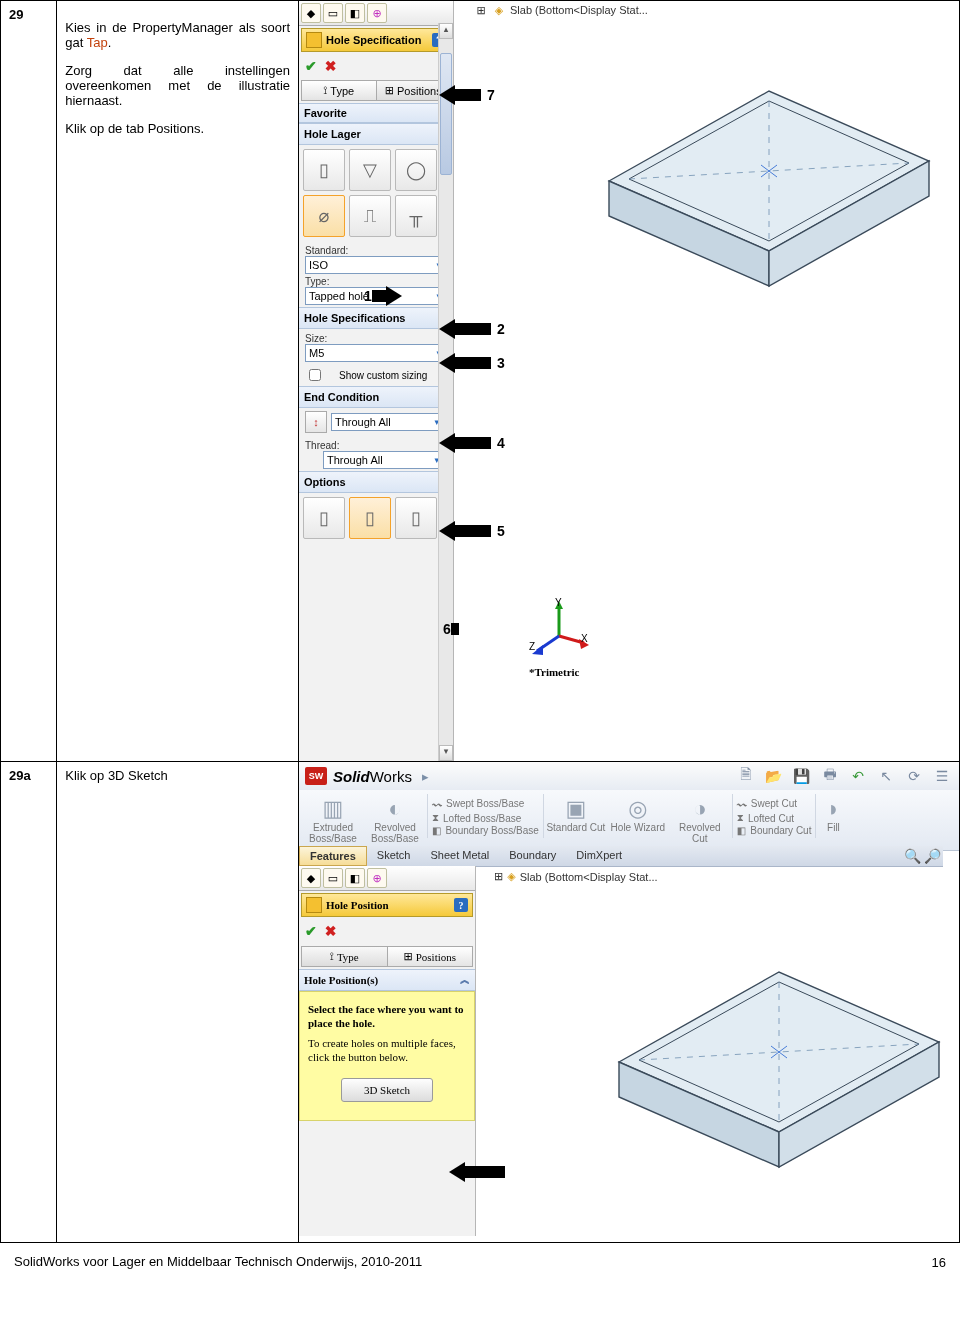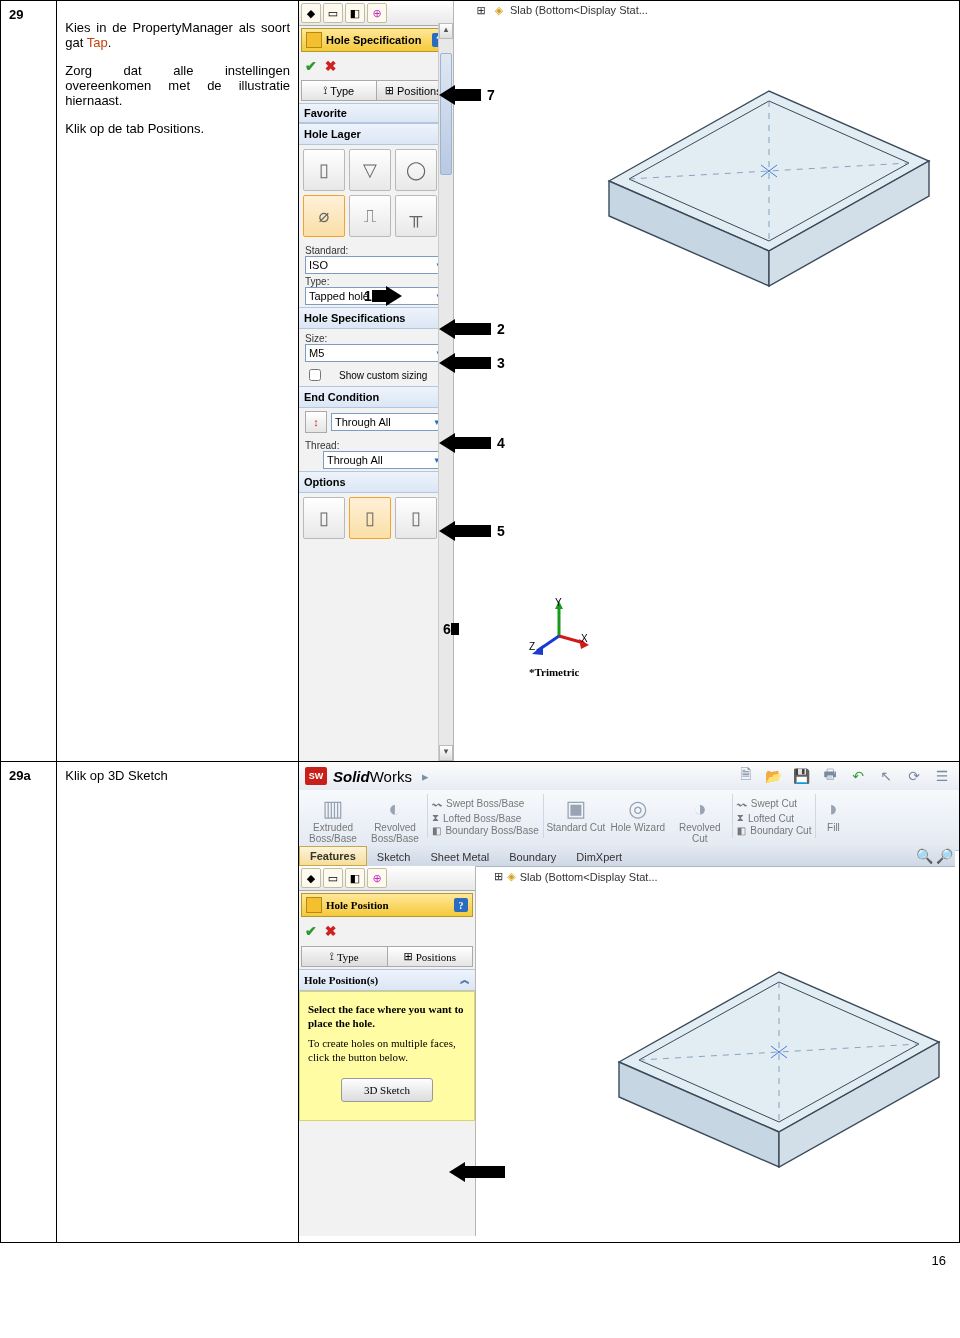--- a/index.html
+++ b/index.html
@@ -224,24 +224,24 @@
     display:flex;align-items:flex-start;font-size:10px;color:#777;
     padding:4px 4px 0 4px; gap:2px;
   }
   .big-btn{
     width:60px;text-align:center;line-height:11px;
   }
   .big-btn .bi{height:28px;display:flex;align-items:center;justify-content:center;color:#98a4b3;font-size:22px;}
   .mini-list{display:flex;flex-direction:column;gap:1px;padding:2px 4px;border-left:1px solid #d0d7e2;border-right:1px solid #d0d7e2;}
   .mini-list div{display:flex;align-items:center;gap:4px;white-space:nowrap;}
   .tabstrip{
-    position:absolute;left:0;top:84px;right:4px;height:20px;
+    position:absolute;left:0;top:84px;right:16px;height:20px;
     background:linear-gradient(#e4e9f1,#cfd8e6);
     border-bottom:1px solid #aab6c9;
-    display:flex;font-size:11px;align-items:flex-end;
+    display:flex;font-size:11px;
   }
   .ts-tab{padding:3px 10px;color:#333;}
   .ts-tab.sel{background:linear-gradient(#fcf4da,#f6dd98);border:1px solid #caa64e;font-weight:bold;}
 
   .pm2{
     position:absolute;left:0;top:104px;width:176px;height:370px;
     background:#f2f2f2;border-right:1px solid #b6b6b6;
     font-family:Tahoma;font-size:11px;
   }
   .hp-yellow{
@@ -627,15 +627,16 @@
       </div>
 
     </div>
   </td>
 </tr>
 </tbody>
   </table>
 
 <div class="footer">
   <div class="l">
+    <div>SolidWorks voor Lager en Middelbaar Technisch Onderwijs, 2010-2011</div>
   </div>
   <div>16</div>
 </div>
 
 </body></html>

